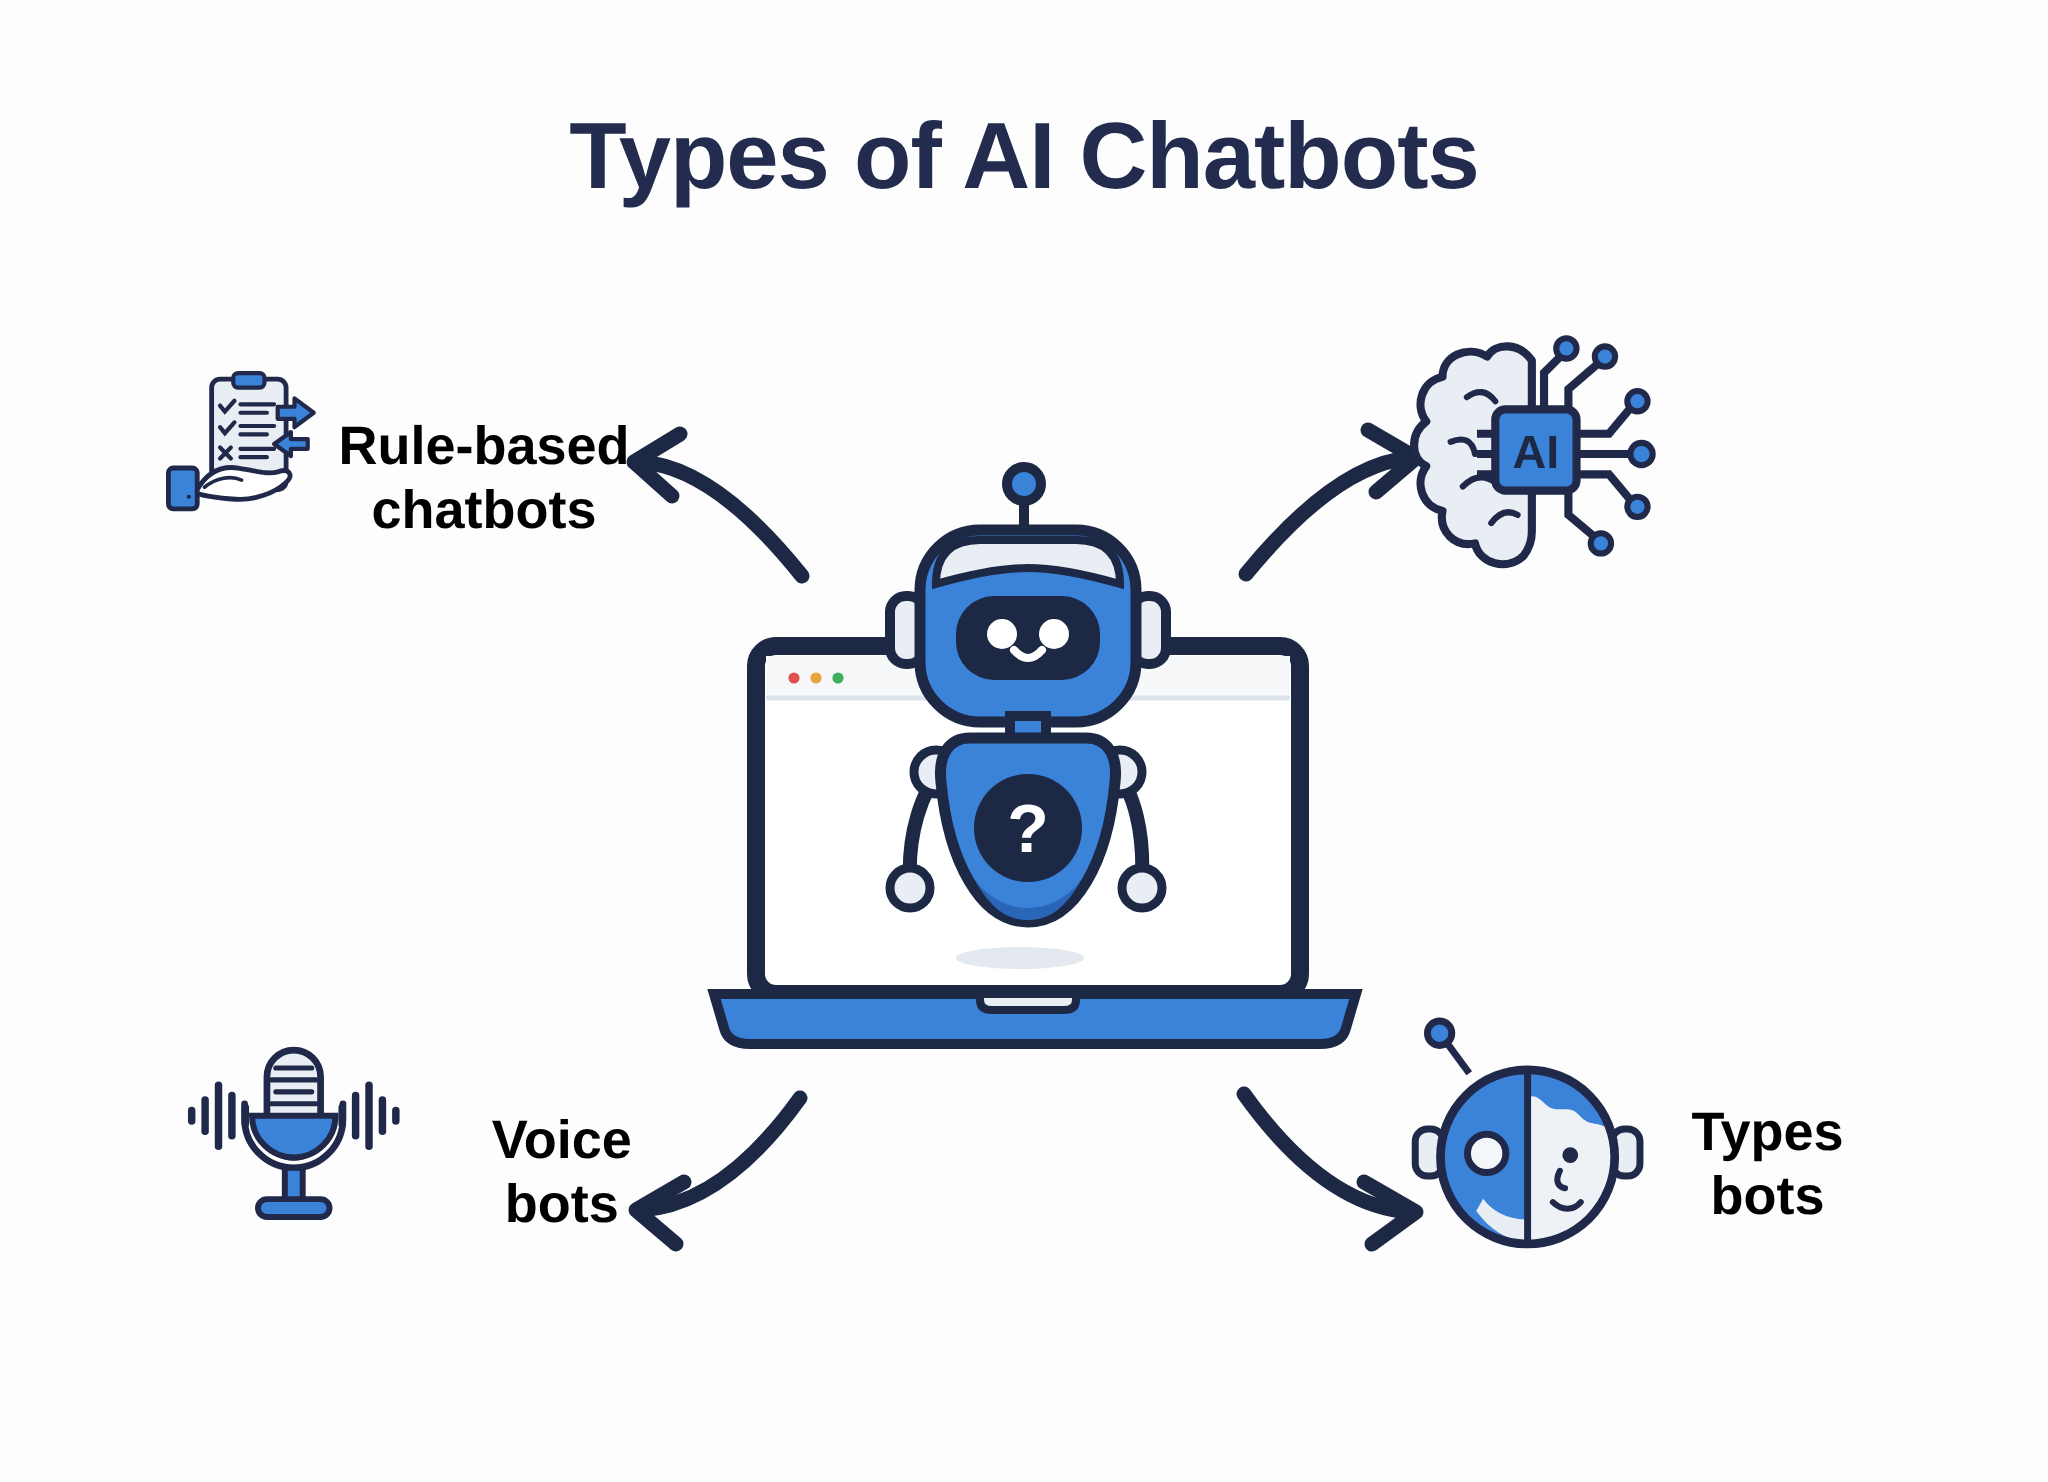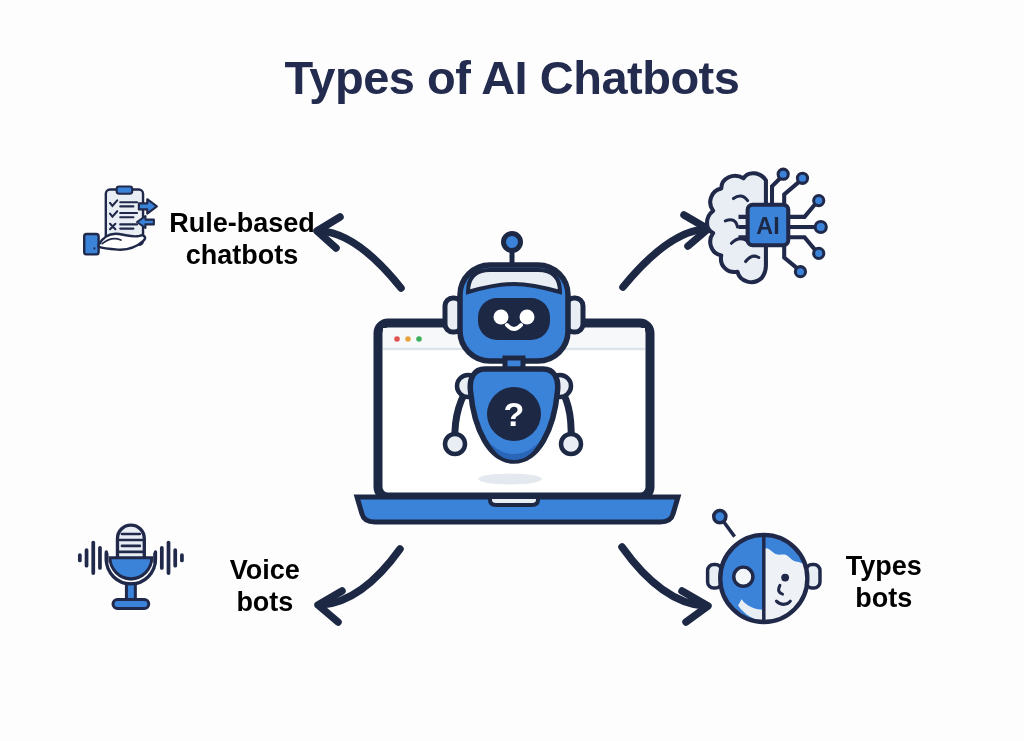--- a/index.html
+++ b/index.html
@@ -11,21 +11,21 @@
     position:absolute;top:50px;left:0;width:1024px;text-align:center;
     font-size:47px;font-weight:800;letter-spacing:-0.5px;color:#232c4e;
   }
   .node{position:absolute;width:240px;display:flex;flex-direction:row;align-items:center;}
   .node .label{
     margin-top:30px;font-size:27px;font-weight:700;line-height:1.18;
     color:#000000;text-align:center;max-width:200px;
   }
   .node-tl{left:83px;top:160px;}
   .node-tr{left:705px;top:160px;}
-  .node-bl{left:75px;top:507px;gap:28px;}
+  .node-bl{left:91px;top:507px;gap:28px;}
   .node-br{left:705px;top:498px;}
   .arrows{position:absolute;left:0;top:0;width:1024px;height:741px;pointer-events:none;}
   .center-art{position:absolute;left:342px;top:228px;}
 </style>
 </head>
 <body>
 
 <div id="canvas">
 
   <div class="title">Types of AI Chatbots</div>

